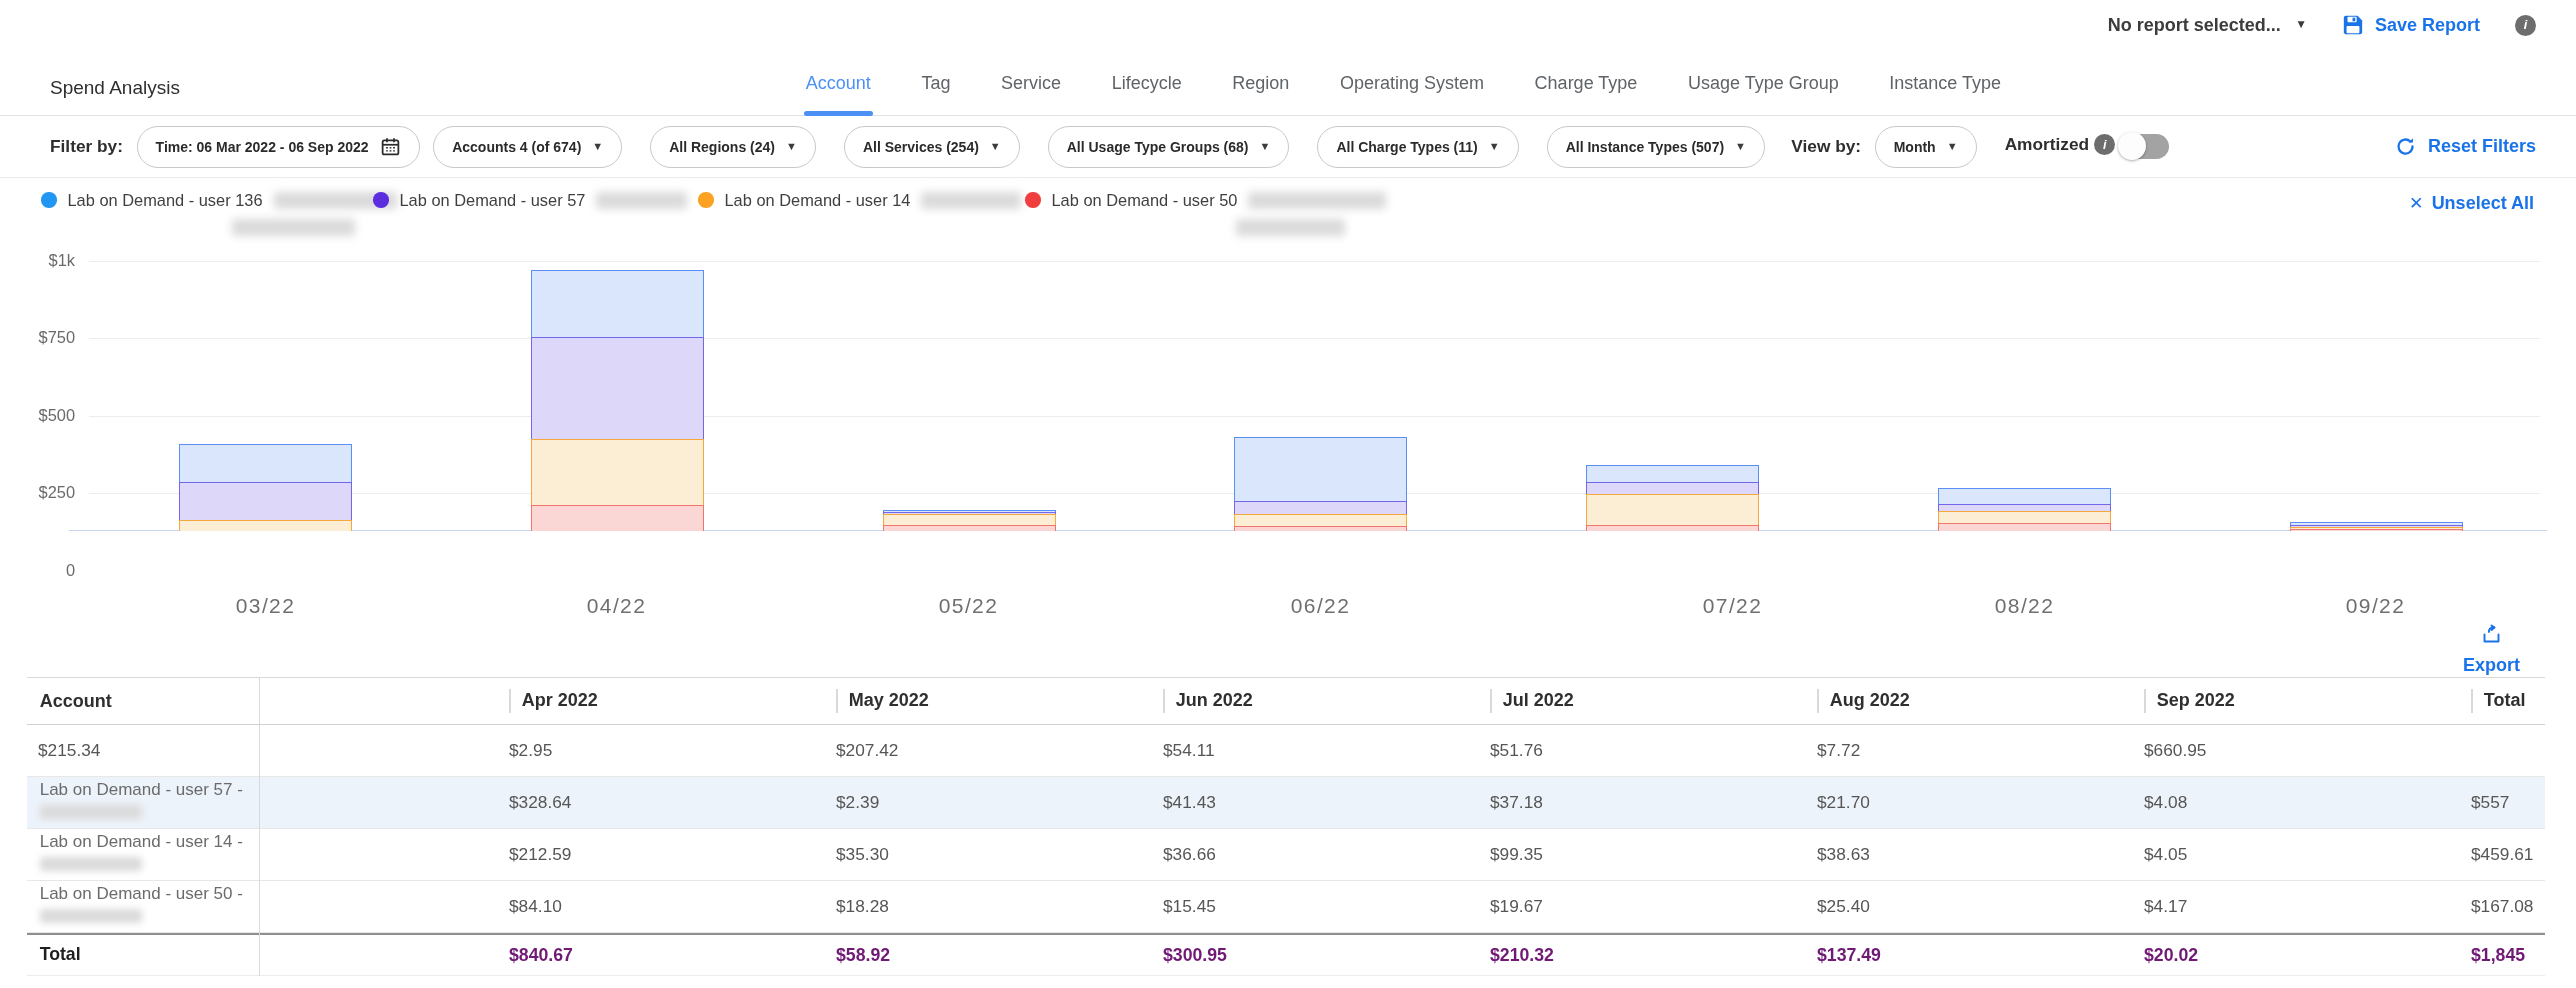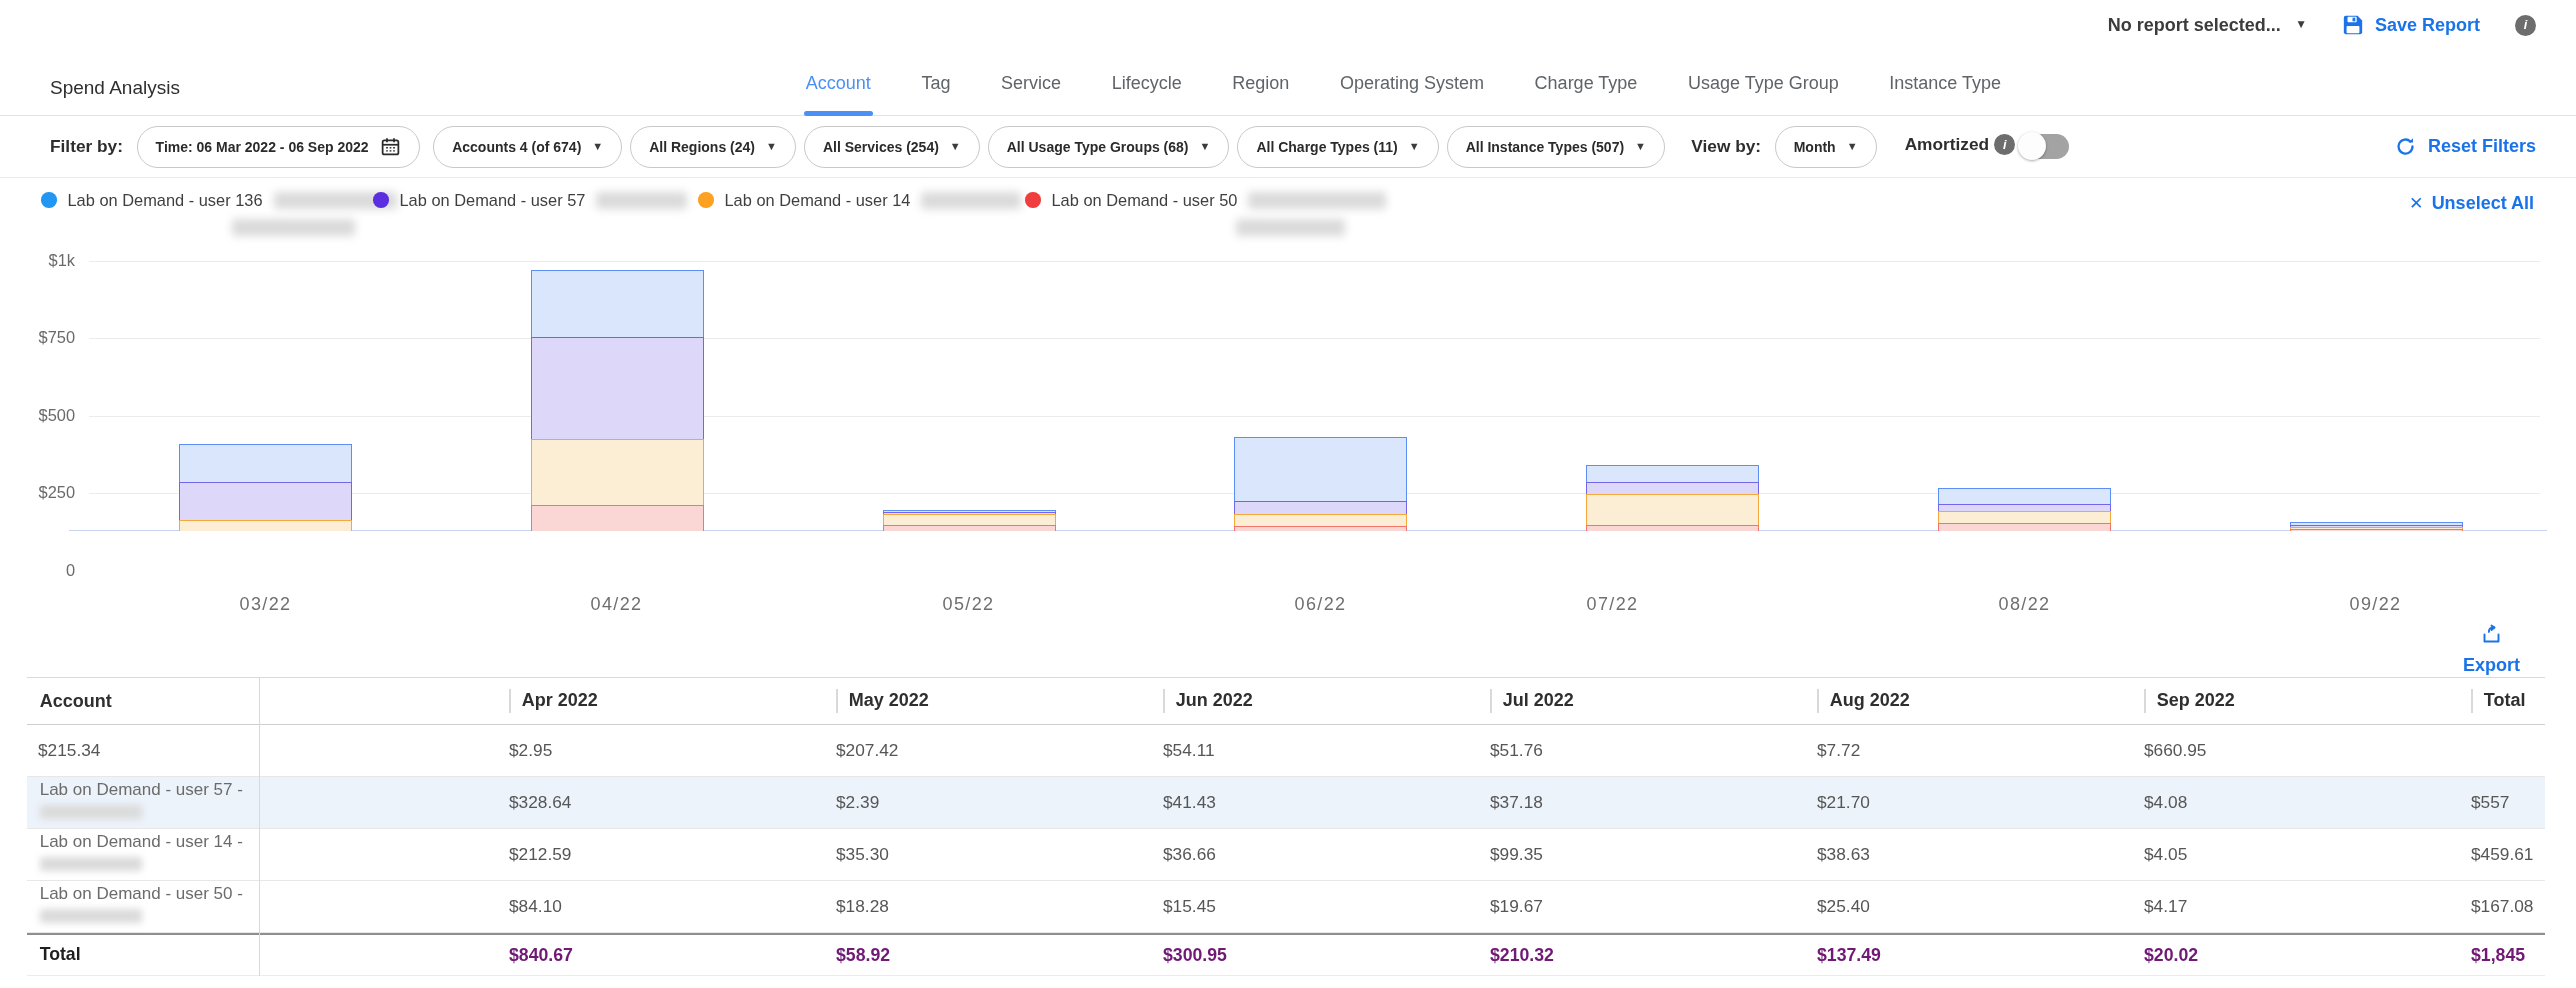--- a/index.html
+++ b/index.html
@@ -55,21 +55,21 @@
   .unselect { position:absolute; right:42px; top:14.5px; display:flex; align-items:center; gap:8.2px; cursor:pointer; }
   .unselect .x { color:#1a73e8; font-size:17.3px; font-weight:700; }
   .unselect .txt { color:#1a73e8; font-size:18px; font-weight:700; }
 
   
   .chart { position:relative; height:375px; }
   .plot { position:absolute; left:89px; right:36px; top:13.6px; height:270px; }
   .gridline { position:absolute; left:0; right:0; height:0.9px; background:#ececec; }
   .baseline { position:absolute; left:-20px; right:-7.3px; bottom:-0.9px; height:1.8px; background:#c9d4f2; }
   .ylabel { position:absolute; left:-82px; width:68px; text-align:right; font-size:16.4px; color:#6a6a6a; }
-  .xlabel { position:absolute; top:333px; width:127px; text-align:center; font-size:18px;
+  .xlabel { position:absolute; top:333px; width:127px; text-align:center; font-size:21px;
     color:#6f6f6f; letter-spacing:1.4px; }
   .bar { position:absolute; bottom:0; width:173px; display:flex; flex-direction:column-reverse; }
   .seg { width:100%; border-style:solid; border-width:1.8px 1.8px 0 1.8px; }
 
   
   .export-row { height:55px; display:flex; align-items:center; justify-content:flex-end; padding-right:56px; }
   .export { display:flex; align-items:center; gap:10px; cursor:pointer;flex-direction:column; }
   .export .txt { font-size:18px; font-weight:700; color:#1a73e8; }
 
   
@@ -144,21 +144,21 @@
               <line x1="7" y1="13.5" x2="9" y2="13.5"></line>
               <line x1="11" y1="13.5" x2="13" y2="13.5"></line>
               <line x1="15" y1="13.5" x2="17" y2="13.5"></line>
               <line x1="7" y1="17" x2="9" y2="17"></line>
               <line x1="11" y1="17" x2="13" y2="17"></line>
               <line x1="15" y1="17" x2="17" y2="17"></line>
             </g>
           </svg>
       </span>
     </div>
-    <div id="pills" style="display:flex;gap:8px;">
+    <div id="pills" style="display:flex;gap:28px;">
         <div class="pill">
           <span class="ptxt">Accounts 4 (of 674)</span>
           <span class="caret">▼</span>
         </div>
         <div class="pill">
           <span class="ptxt">All Regions (24)</span>
           <span class="caret">▼</span>
         </div>
         <div class="pill">
           <span class="ptxt">All Services (254)</span>
@@ -277,21 +277,21 @@
           <div class="seg" style="height: 13px; background: rgb(221, 215, 249); border-color: rgb(116, 102, 232);"></div>
           <div class="seg" style="height: 64px; background: rgb(217, 230, 251); border-color: rgb(91, 143, 245);"></div>
         </div>
         <div class="xlabel" style="left: 1168px;">06/22</div>
         <div class="bar" style="left: 1497px;">
           <div class="seg" style="height: 6.1px; background: rgb(250, 214, 212); border-color: rgb(242, 117, 107);"></div>
           <div class="seg" style="height: 31px; background: rgb(252, 237, 213); border-color: rgb(245, 168, 60);"></div>
           <div class="seg" style="height: 11.5px; background: rgb(221, 215, 249); border-color: rgb(116, 102, 232);"></div>
           <div class="seg" style="height: 17px; background: rgb(217, 230, 251); border-color: rgb(91, 143, 245);"></div>
         </div>
-        <div class="xlabel" style="left: 1460px;">07/22</div>
+        <div class="xlabel" style="left: 1580px;">07/22</div>
         <div class="bar" style="left: 1849px;">
           <div class="seg" style="height: 7.9px; background: rgb(250, 214, 212); border-color: rgb(242, 117, 107);"></div>
           <div class="seg" style="height: 12px; background: rgb(252, 237, 213); border-color: rgb(245, 168, 60);"></div>
           <div class="seg" style="height: 6.7px; background: rgb(221, 215, 249); border-color: rgb(116, 102, 232);"></div>
           <div class="seg" style="height: 16px; background: rgb(217, 230, 251); border-color: rgb(91, 143, 245);"></div>
         </div>
         <div class="xlabel" style="left: 1872px;">08/22</div>
         <div class="bar" style="left: 2201px;">
           <div class="seg" style="height: 2px; background: rgb(250, 214, 212); border-color: rgb(242, 117, 107);"></div>
           <div class="seg" style="height: 2px; background: rgb(252, 237, 213); border-color: rgb(245, 168, 60);"></div>

